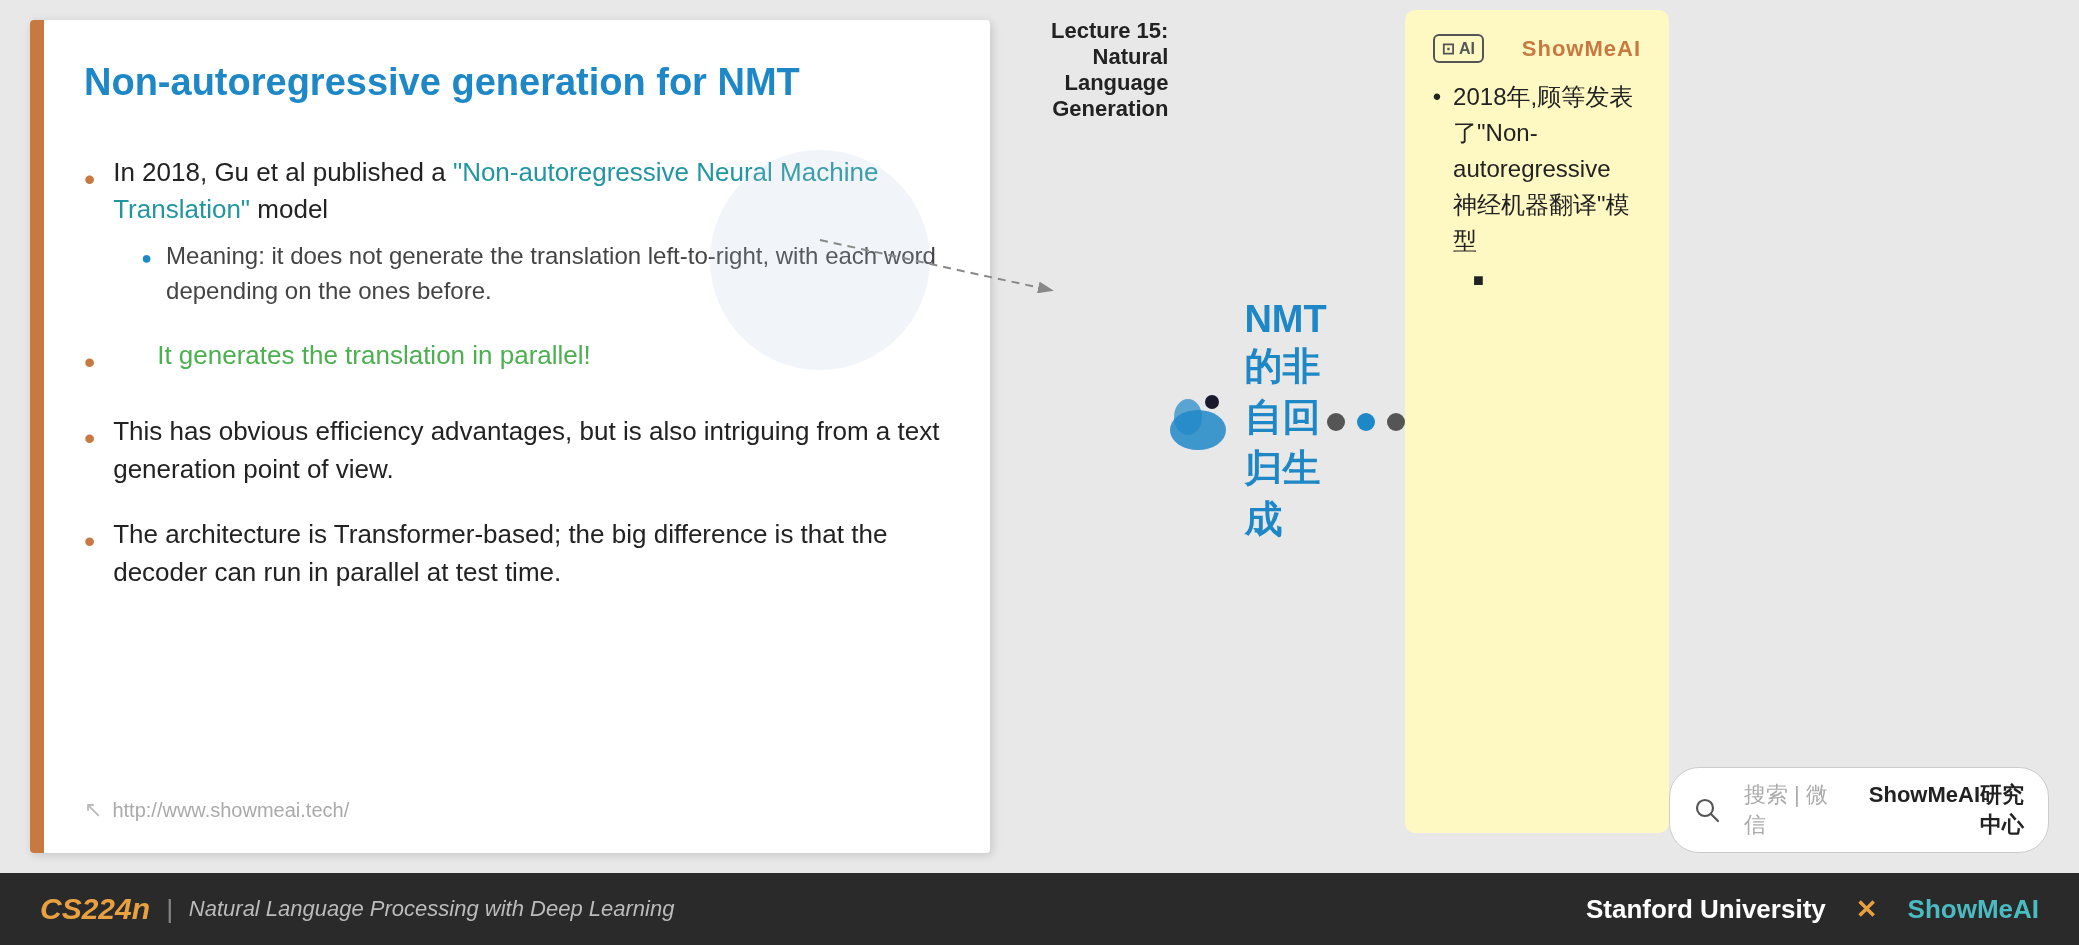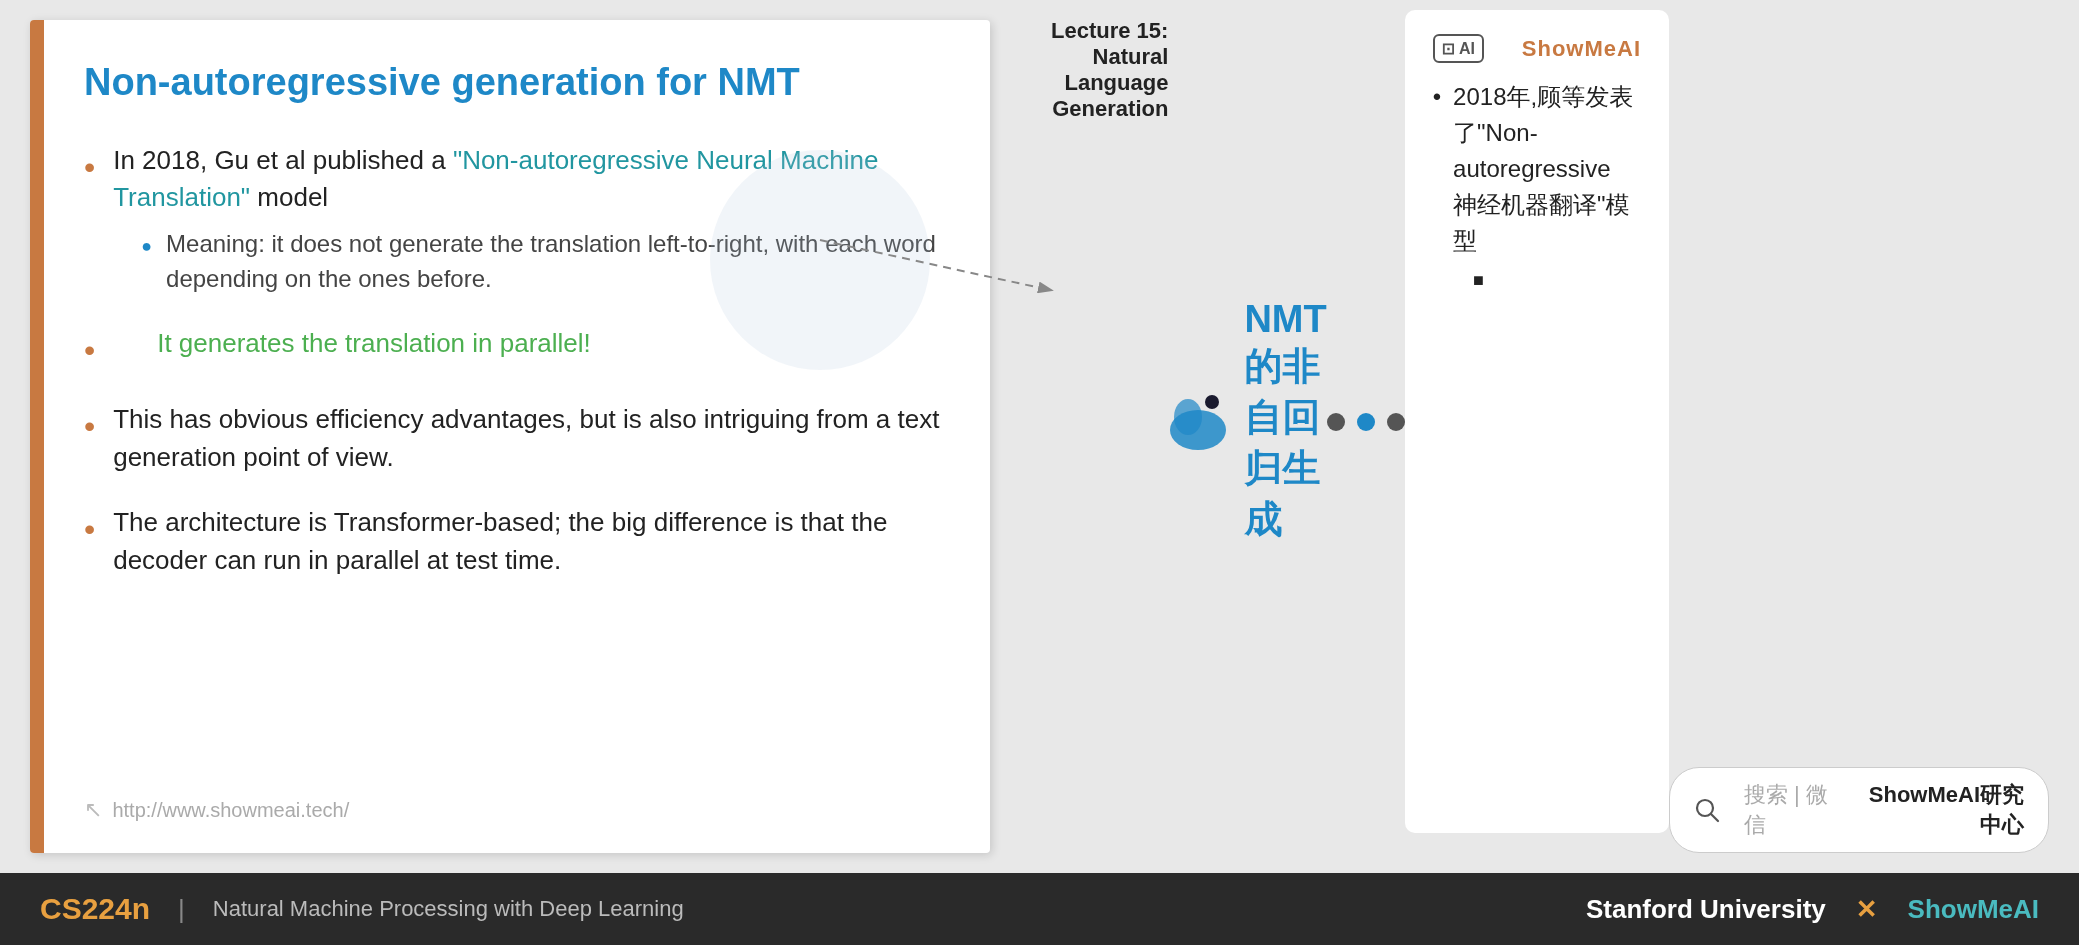--- a/index.html
+++ b/index.html
@@ -44,21 +44,21 @@
       flex: 1;
       padding: 40px 50px 30px 40px;
       display: flex;
       flex-direction: column;
     }
 
     .slide-title {
       font-size: 38px;
       font-weight: bold;
       color: #1E88C7;
-      margin-bottom: 36px;
+      margin-bottom: 48px;
       line-height: 1.2;
     }
 
     .bullet-list {
       list-style: none;
       flex: 1;
     }
 
     .bullet-item {
       display: flex;
@@ -204,21 +204,21 @@
     .nav-dot-inactive {
       background: #555;
     }
 
     .nav-dot-active {
       background: #1E88C7;
     }
 
     
     .cn-content-box {
-      background: #ffffff;
+      background: #fef9c3;
       border-radius: 10px;
       padding: 24px 28px;
       margin-bottom: 20px;
     }
 
     .cn-box-header {
       display: flex;
       align-items: center;
       justify-content: space-between;
       margin-bottom: 16px;
@@ -305,21 +305,22 @@
       display: flex;
       align-items: center;
       justify-content: space-between;
       padding: 0 40px;
       flex-shrink: 0;
     }
 
     .bottom-left {
       display: flex;
       align-items: center;
-      gap: 12px;
+      gap: 0;
+      font-style: italic;
     }
 
     .bottom-course {
       font-size: 30px;
       font-weight: bold;
       color: #E8A040;
     }
 
     .bottom-separator {
       color: #888;
@@ -483,20 +484,20 @@
       </marker>
     </defs>
   </svg>
 
 </div>
 
 <div class="bottom-bar">
   <div class="bottom-left">
     <span class="bottom-course">CS224n</span>
     <span class="bottom-separator"> | </span>
-    <span class="bottom-subtitle">Natural Machine Processing with Deep Learning</span>
+    <span class="bottom-subtitle">Natural Language Processing with Deep Learning</span>
   </div>
   <div class="bottom-right">
     <span class="bottom-right-brand">Stanford University</span>
     <span class="x-symbol"> ✕ </span>
     <span class="showmeai-footer">ShowMeAI</span>
   </div>
 </div>
 
 </body></html>

